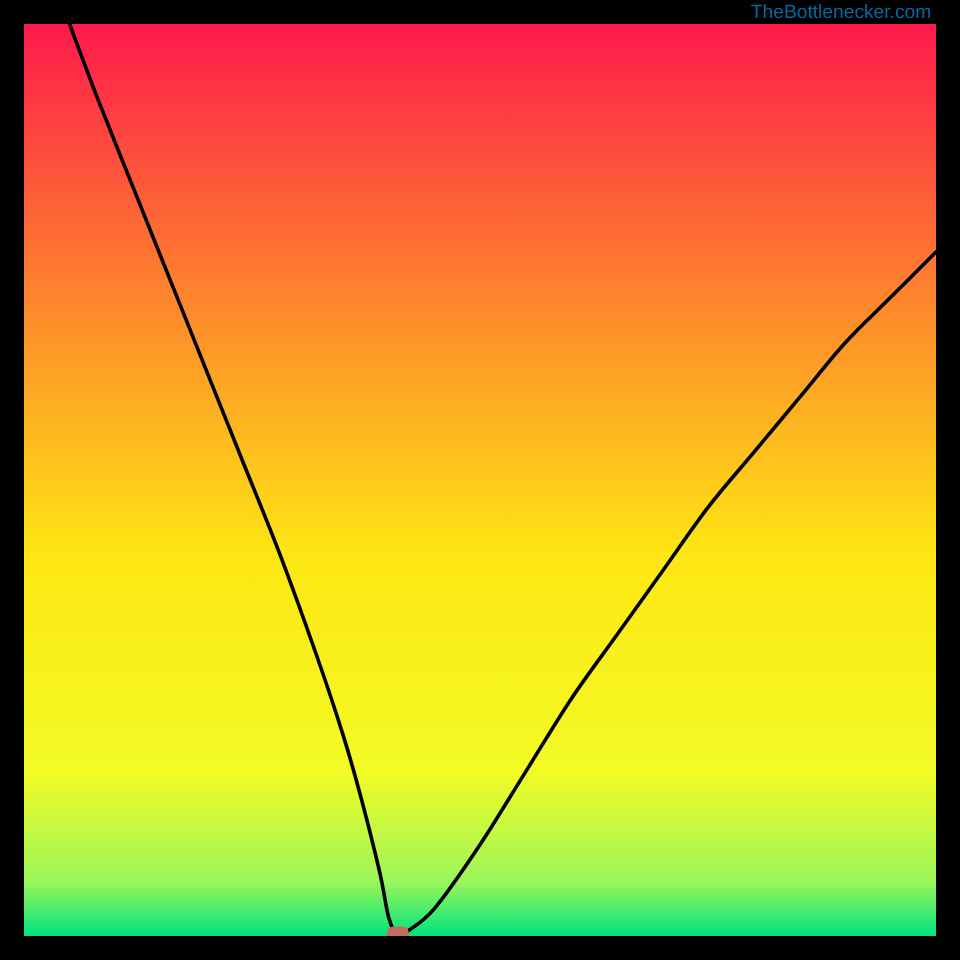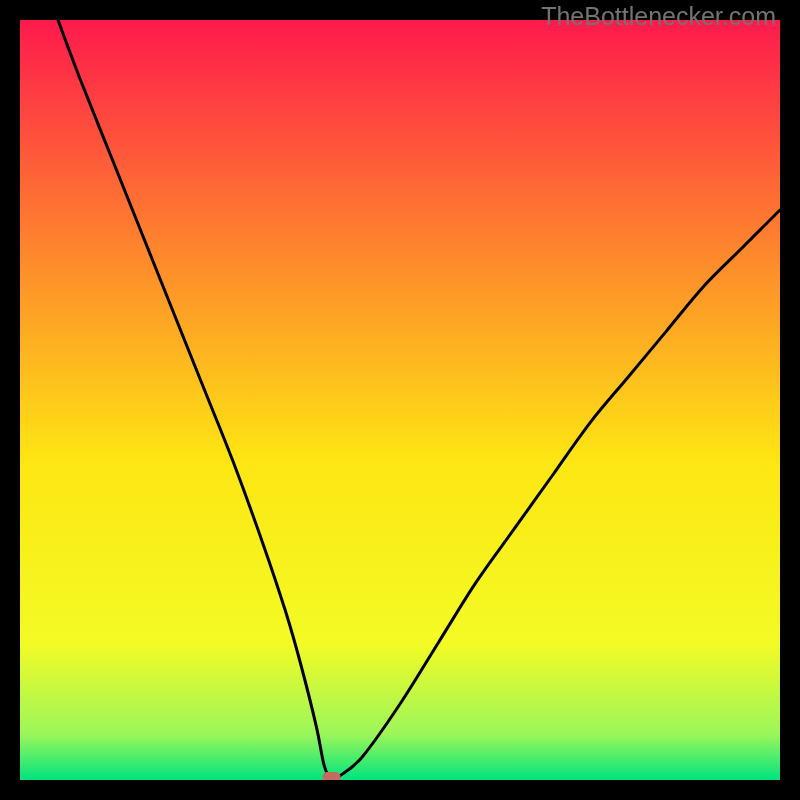--- a/index.html
+++ b/index.html
@@ -23,22 +23,22 @@
     position: absolute;
     left: 0;
     top: 0;
     width: 760px;
     height: 760px;
   }
   .watermark {
     position: absolute;
     top: 2px;
     right: 24px;
-    color: #737373;
-    font-size: 25px;
+    color: #0369a1;
+    font-size: 16px;
     font-weight: 500;
     letter-spacing: 0;
     user-select: none;
   }
 </style>
 </head>
 <body>
 
 <div class="frame">
   <svg class="plot-area" viewBox="0 0 760 760" preserveAspectRatio="none">

